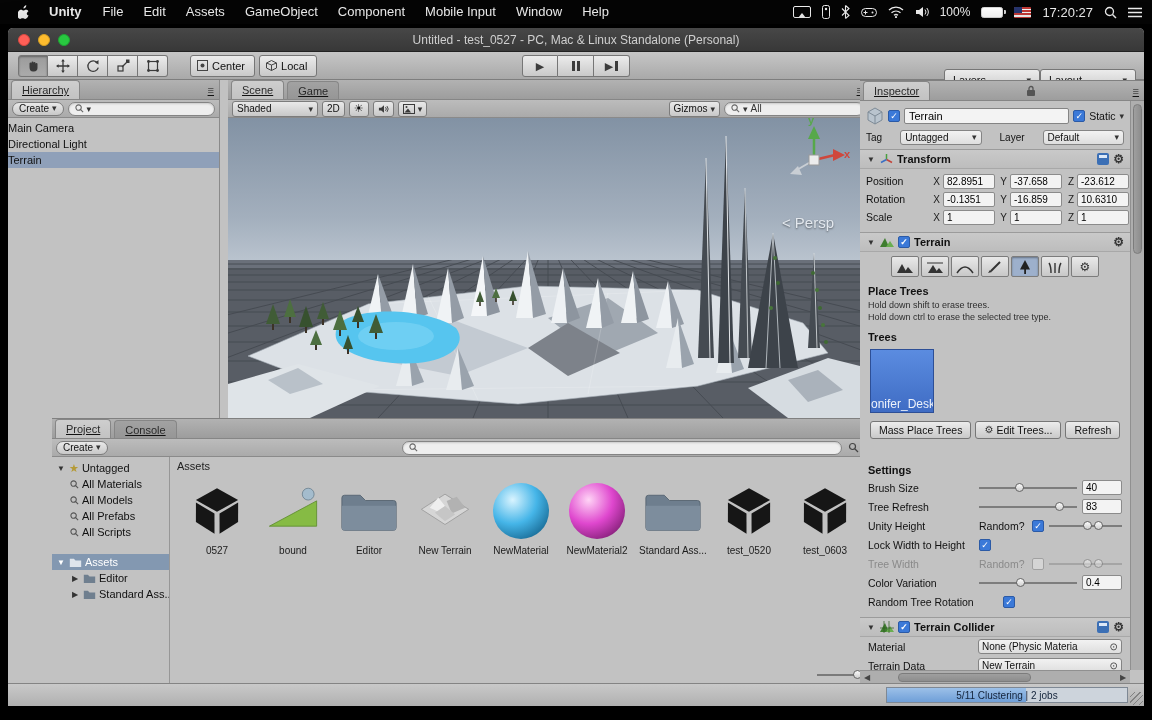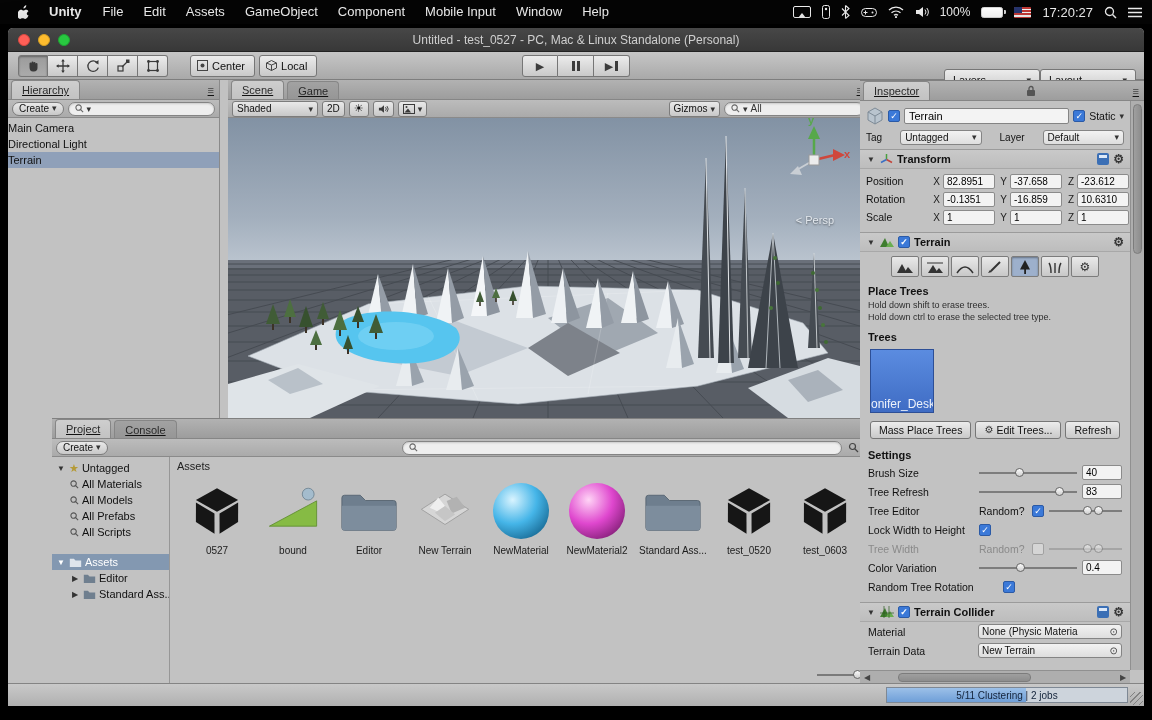--- a/index.html
+++ b/index.html
@@ -81,21 +81,21 @@
   .hlist { position:absolute; top:40px; left:0; right:0; bottom:0; }
   .hrow { height:16px; line-height:16px; font-size:11px; color:#111; }
   .hrow.selected { background:#8fa0b9; }
 
   
   .scenepanel { position:absolute; left:220px; top:52px; width:640px; height:338px; background:#9d9d9d; }
   .viewport { position:absolute; left:0; top:38px; width:640px; height:300px; overflow:hidden; }
   .viewport svg { display:block; }
   .gizmo { position:absolute; right:18px; top:4px; width:72px; height:72px; }
   .gz-label { position:absolute; font-size:11px; font-weight:bold; }
-  .persp { position:absolute; right:34px; top:96px; color:#e3e8ee; font-size:11px; text-shadow:0 1px 2px rgba(0,0,0,.5); }
+  .persp { position:absolute; right:34px; top:96px; color:#e3e8ee; font-size:15px; text-shadow:0 1px 2px rgba(0,0,0,.5); }
 
   
   .projectpanel { position:absolute; left:0; top:390px; width:852px; height:265px; background:#c2c2c2; border-top:1px solid #808080; border-right:1px solid #8a8a8a;margin-left:44px; }
   .ptree { position:absolute; left:0; top:38px; bottom:0; width:118px; border-right:1px solid #979797; padding-top:3px; }
   .trow { height:16px; display:flex; align-items:center; gap:3px; font-size:11px; padding-left:4px; white-space:nowrap; overflow:hidden; }
   .trow .fold { width:10px; font-size:8px; color:#333; text-align:center; flex:none; }
   .trow.indent { padding-left:18px; }
   .trow.selected { background:#8398b1; color:#fff; }
   .pgrid { position:absolute; left:119px; right:0; top:38px; bottom:14px; overflow:hidden; }
   .gridheader { position:absolute; left:6px; top:3px; font-size:11px; color:#222; }
@@ -990,40 +990,40 @@
           </div>
           <div class="pushbtn">
             <span class="gear" style="font-size:10px;">⚙</span>
             <span>Edit Trees...</span>
           </div>
           <div class="pushbtn">
             <span>Refresh</span>
           </div>
         </div>
 
-        <div class="secttitle" style="margin-top:6px;">Settings</div>
+        <div class="secttitle" style="margin-top:21px;">Settings</div>
 
         <div class="set-row">
           <span class="set-label">Brush Size</span>
           <div class="sl">
               <div class="track"></div>
               <div class="knob" style="left:37%;"></div>
             </div>
           <input class="numfld setval" value="40" style="">
         </div>
         <div class="set-row">
           <span class="set-label">Tree Refresh</span>
           <div class="sl">
               <div class="track"></div>
               <div class="knob" style="left:78%;"></div>
             </div>
           <input class="numfld setval" value="83" style="">
         </div>
         <div class="set-row">
-          <span class="set-label">Tree Editor</span>
+          <span class="set-label">Unity Height</span>
           <span class="rand">Random?</span>
           <span class="cbx checked">
               <span>✓</span>
             </span>
           <div class="sl">
               <div class="track"></div>
               <div class="knob" style="left:46%;"></div>
               <div class="knob" style="left:62%;"></div>
             </div>
         </div>

